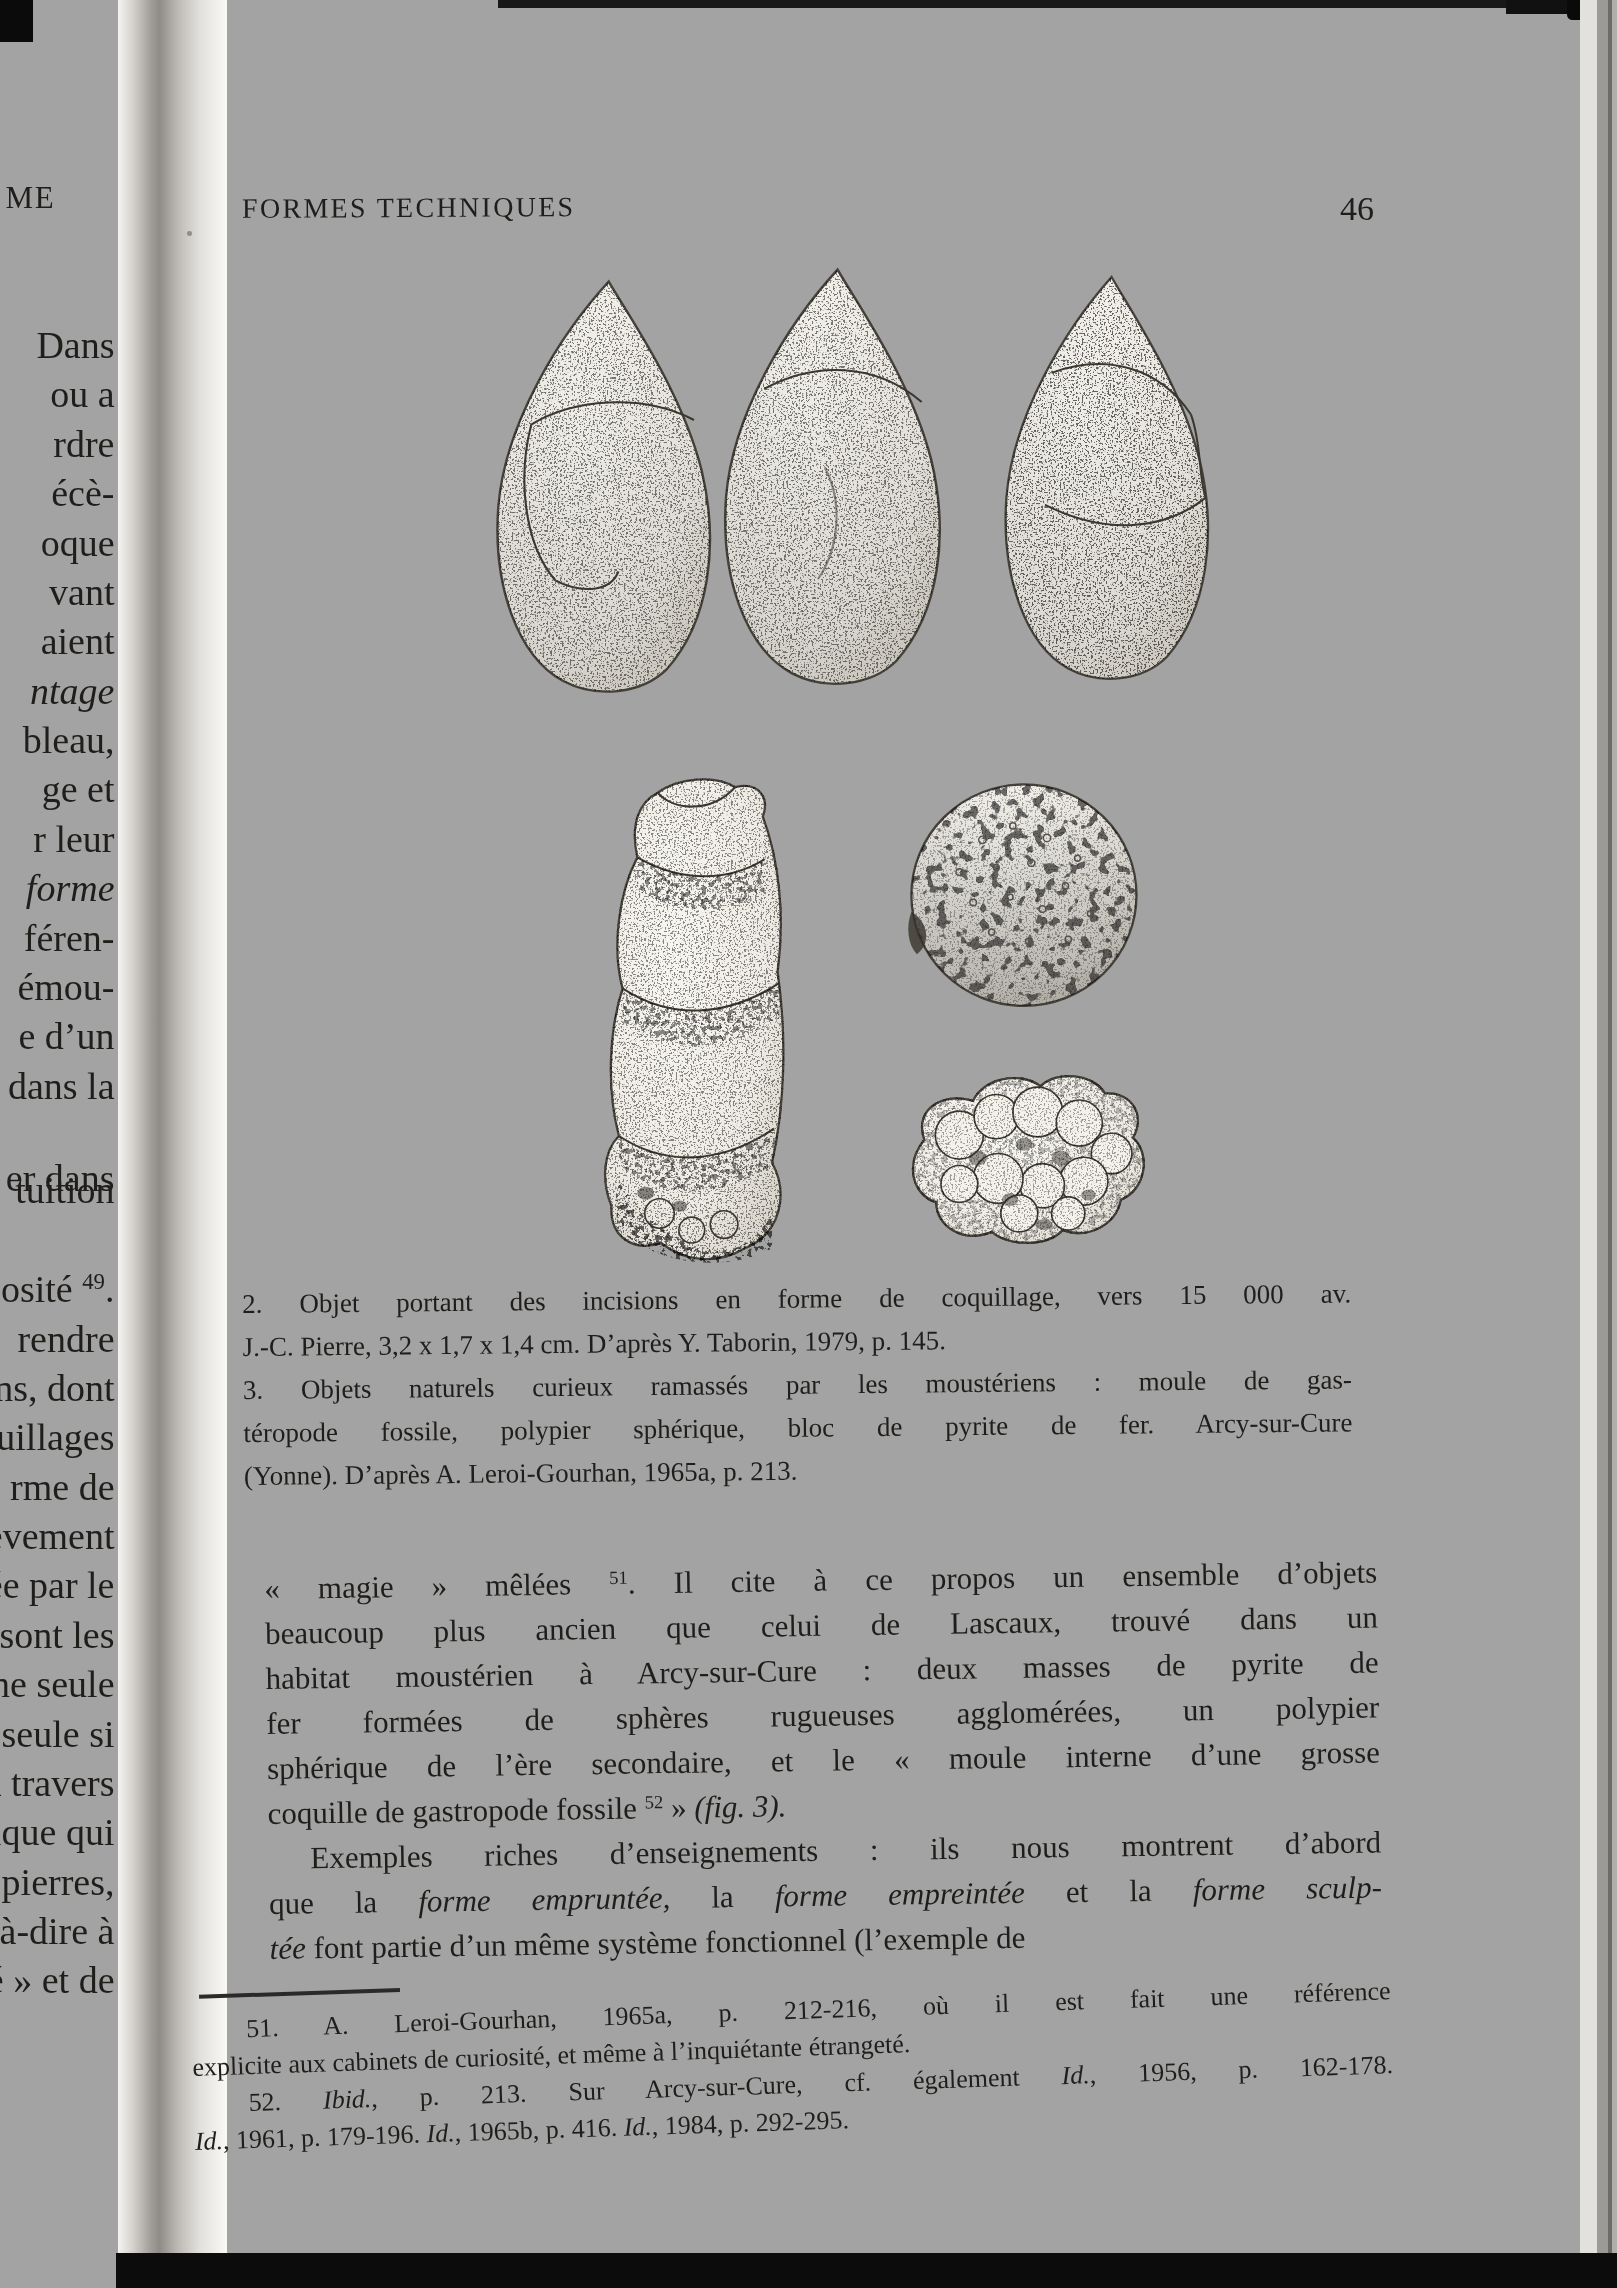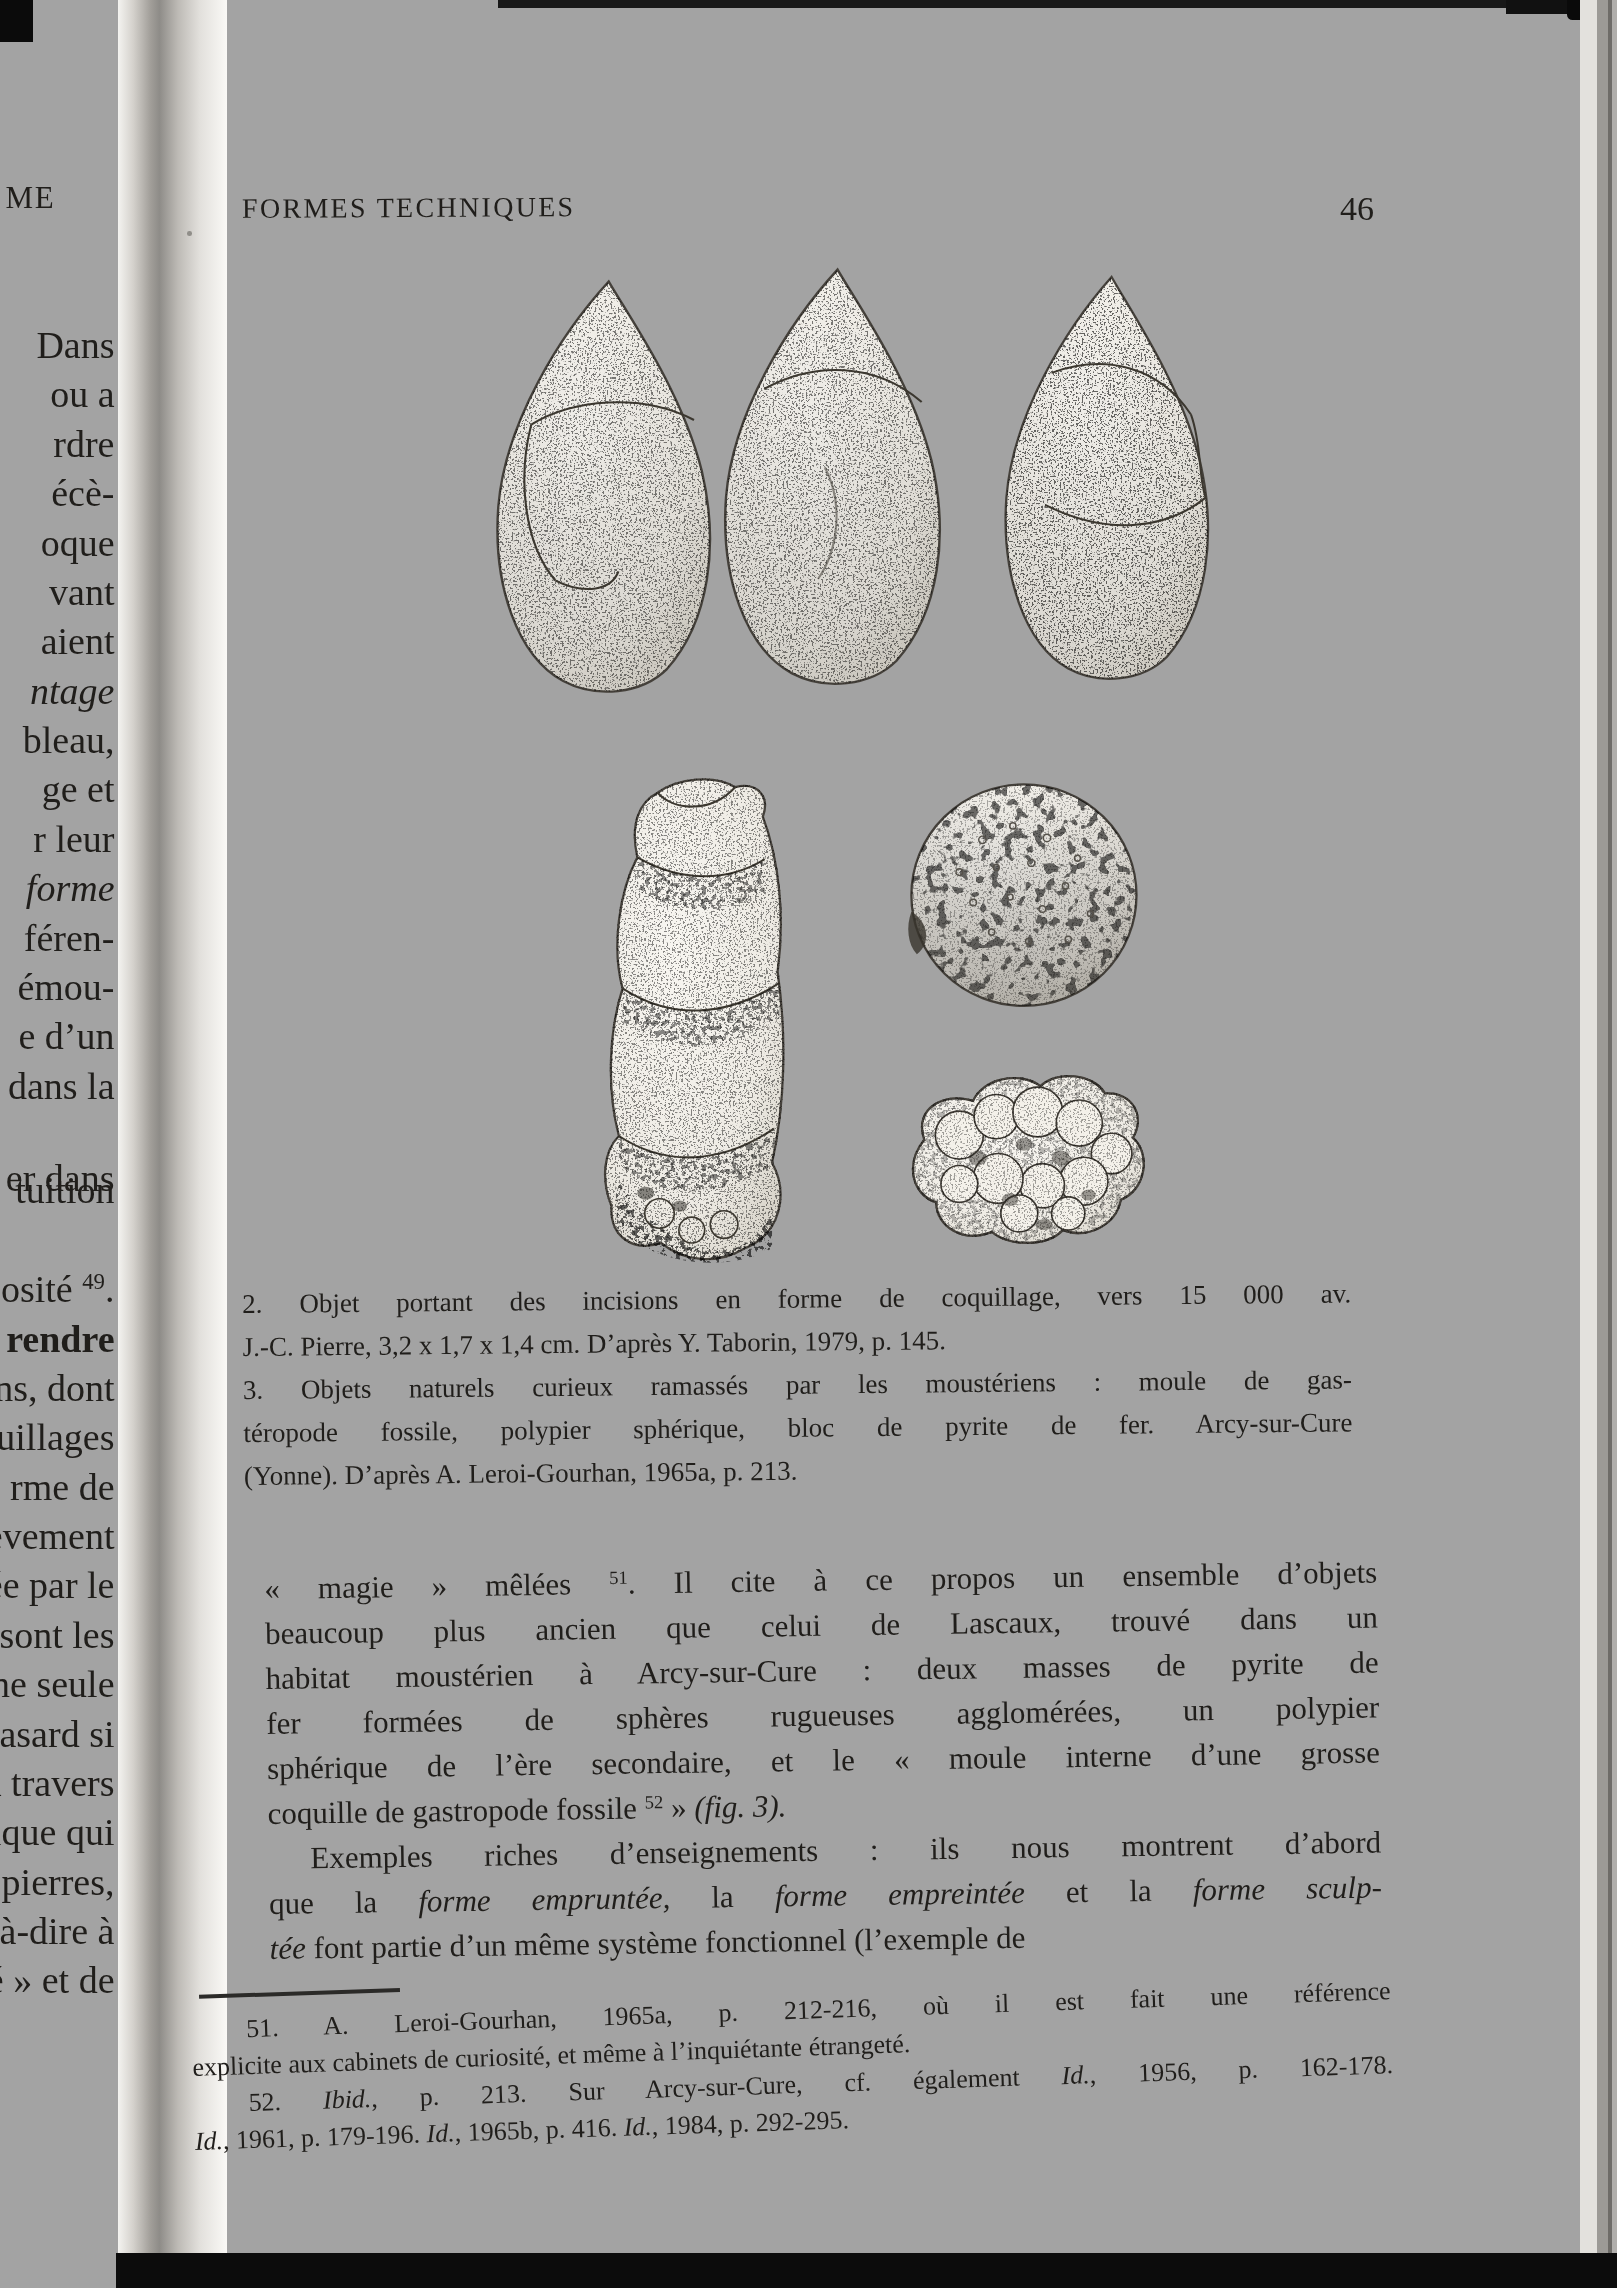--- a/index.html
+++ b/index.html
@@ -62,29 +62,29 @@
       <div class="tline" style="top: 767px;"><span>ge et</span></div>
       <div class="tline" style="top: 817px;"><span>r leur</span></div>
       <div class="tline" style="top: 866px;"><span class="em">forme</span></div>
       <div class="tline" style="top: 916px;"><span>féren-</span></div>
       <div class="tline" style="top: 965px;"><span>émou-</span></div>
       <div class="tline" style="top: 1014px;"><span>e d’un</span></div>
       <div class="tline" style="top: 1064px;"><span>dans la</span></div>
       <div class="tline" style="top: 1168px;"><span>tuition</span></div>
       <div class="tline" style="top: 1156px;"><span>er dans</span></div>
       <div class="tline" style="top: 1267px;"><span>osité </span><sup>49</sup><span>.</span></div>
-      <div class="tline" style="top: 1317px; font-weight: bold;"><span>rendre</span></div>
+      <div class="tline" style="top: 1317px;"><span>rendre</span></div>
       <div class="tline" style="top: 1366px;"><span>ns, dont</span></div>
       <div class="tline" style="top: 1415px;"><span>uillages</span></div>
       <div class="tline" style="top: 1465px;"><span>rme de</span></div>
       <div class="tline" style="top: 1514px;"><span>èvement</span></div>
       <div class="tline" style="top: 1563px;"><span>ée par le</span></div>
       <div class="tline" style="top: 1613px; padding-left: 9px;"><span>sont les</span></div>
       <div class="tline" style="top: 1662px;"><span>ne seule</span></div>
-      <div class="tline" style="top: 1712px;"><span>asard si</span></div>
+      <div class="tline" style="top: 1712px;"><span>seule si</span></div>
       <div class="tline" style="top: 1761px;"><span>à travers</span></div>
       <div class="tline" style="top: 1810px;"><span>ique qui</span></div>
       <div class="tline" style="top: 1860px;"><span>, pierres,</span></div>
       <div class="tline" style="top: 1909px;"><span>t-à-dire à</span></div>
       <div class="tline" style="top: 1958px;"><span>é » et de</span></div>
     </div>
 
   <div class="blk gutter-shadow"></div>
 
   <div class="blk header-title">FORMES TECHNIQUES</div>

